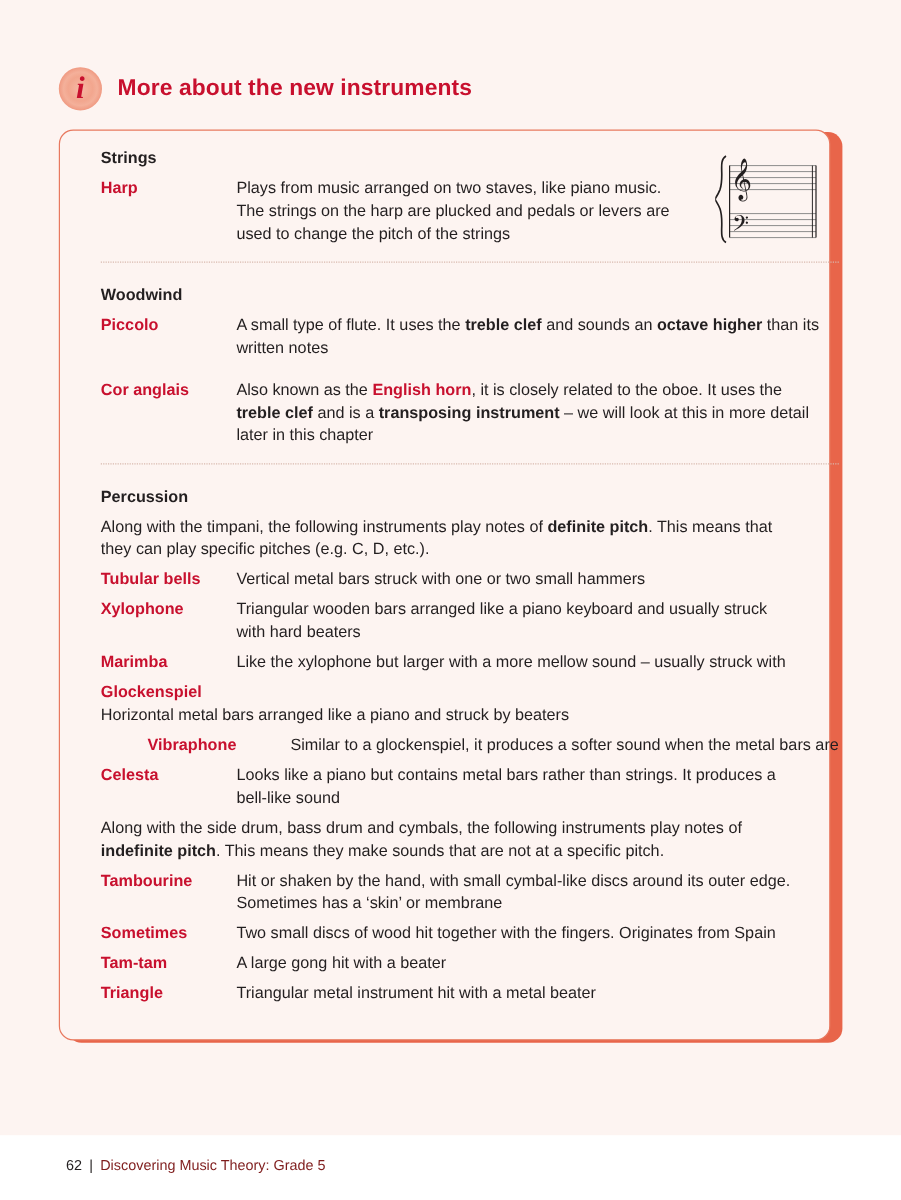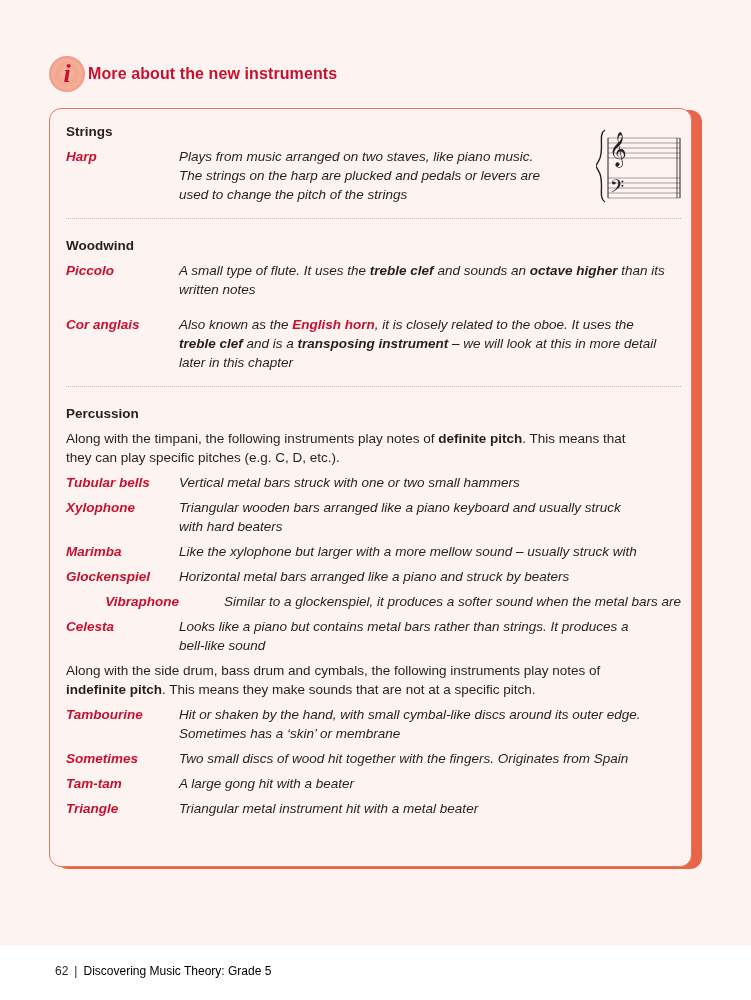--- a/index.html
+++ b/index.html
@@ -5,36 +5,36 @@
   html, body { margin: 0; padding: 0; }
   body {
     width: 751px; height: 1000px; background: #fff;
     font-family: "Liberation Sans", sans-serif; color: #231f20;
     position: relative; overflow: hidden;
   }
   .page-area { position: absolute; left: 0; top: 0; width: 751px; height: 946px; background: #fdf4f1; }
   .heading { position: absolute; left: 49px; top: 56px; display: flex; align-items: center; }
   .info-icon { width: 36px; height: 36px; border-radius: 50%; background: radial-gradient(circle, #f6b9a5 0%, #f2a68e 40%, #f4b09a 55%, #f09b83 70%, #f4ad97 100%); display: flex; align-items: center; justify-content: center; }
   .info-icon span { font-family: "Liberation Serif", serif; font-style: italic; font-weight: bold; color: #c8102e; font-size: 26px; line-height: 1; }
-  .heading-title { margin-left: 3px; color: #c8102e; font-weight: bold; font-size: 16px; letter-spacing: 0.1px; }
+  .heading-title { margin-left: 13px; color: #c8102e; font-weight: bold; font-size: 19px; letter-spacing: 0.1px; }
   .box-shadow { position: absolute; left: 56px; top: 110px; width: 646px; height: 759px; background: #e8654a; border-radius: 12px; }
   .box { position: absolute; left: 49px; top: 108px; width: 643px; height: 759px; background: #fdf4f1; border: 1.5px solid #e8795f; border-radius: 12px; box-sizing: border-box; }
-  .content { position: absolute; left: 66px; top: 122px; width: 615px; font-size: 13.5px; line-height: 19px; }
+  .content { position: absolute; left: 84px; top: 122px; width: 615px; font-size: 13.5px; line-height: 19px; }
   .section-title { font-weight: bold; font-size: 13.5px; }
-  .row { display: flex; font-style: italic; }
+  .row { display: flex; }
   .term { width: 113px; flex: none; color: #c8102e; font-weight: bold; }
   .desc { flex: 1; }
   .hl { color: #c8102e; font-weight: bold; }
   b { font-weight: bold; }
   .divider { border-top: 1.5px dotted #d8b8ad; margin: 0; }
   .staff { position: absolute; left: 596px; top: 128px; }
   .footer { position: absolute; left: 55px; top: 964px; font-size: 12px; display: flex; align-items: center; }
   .footer .pg { color: #231f20; }
   .footer .sep { color: #231f20; margin: 0 6px; }
-  .footer .book { color: #000000; }
+  .footer .book { color: #7f1d1d; }
 </style>
 </head>
 <body>
 
 <div class="page-area"></div>
 
 <div class="heading">
   <div class="info-icon">
       <span>i</span>
     </div>
@@ -115,21 +115,21 @@
           <div>Triangular wooden bars arranged like a piano keyboard and usually struck</div>
           <div>with hard beaters</div>
         </div>
       </div>
       <div class="row" style="margin-bottom: 6px;">
         <div class="term">Marimba</div>
         <div class="desc">
           <div>Like the xylophone but larger with a more mellow sound – usually struck with</div>
         </div>
       </div>
-      <div class="row" style="margin-bottom: 6px;">
+      <div class="row" style="margin-bottom: 6px; flex-direction: column;">
         <div class="term">Glockenspiel</div>
         <div class="desc">
           <div>Horizontal metal bars arranged like a piano and struck by beaters</div>
         </div>
       </div>
       <div class="row" style="margin-bottom: 6px; text-align: right;">
         <div class="term">Vibraphone</div>
         <div class="desc">
           <div>Similar to a glockenspiel, it produces a softer sound when the metal bars are</div>
         </div>

